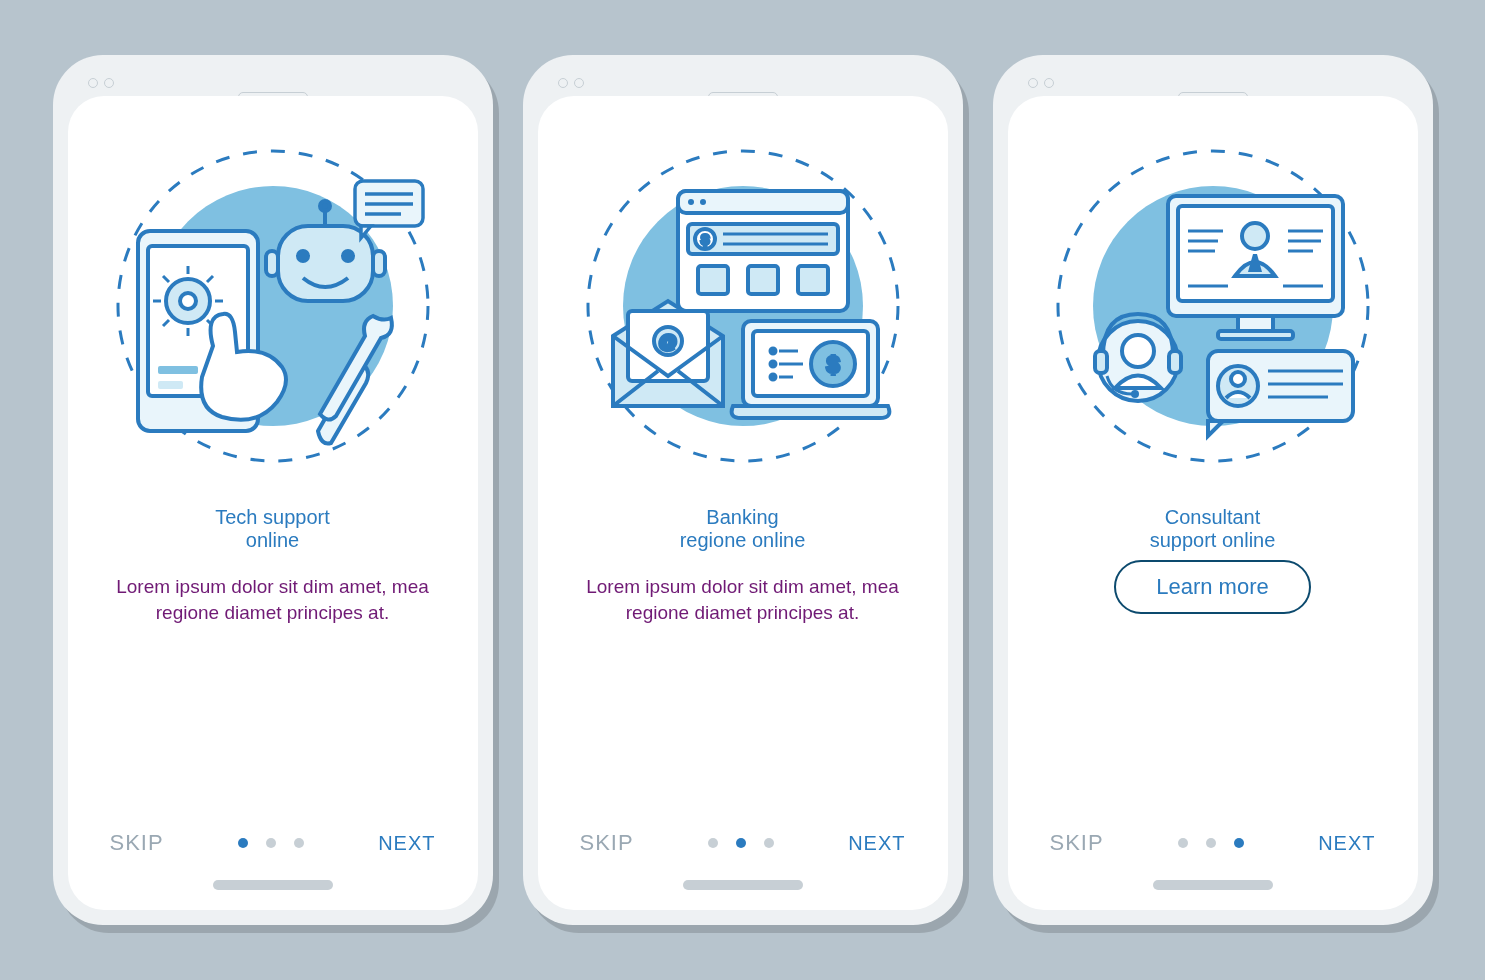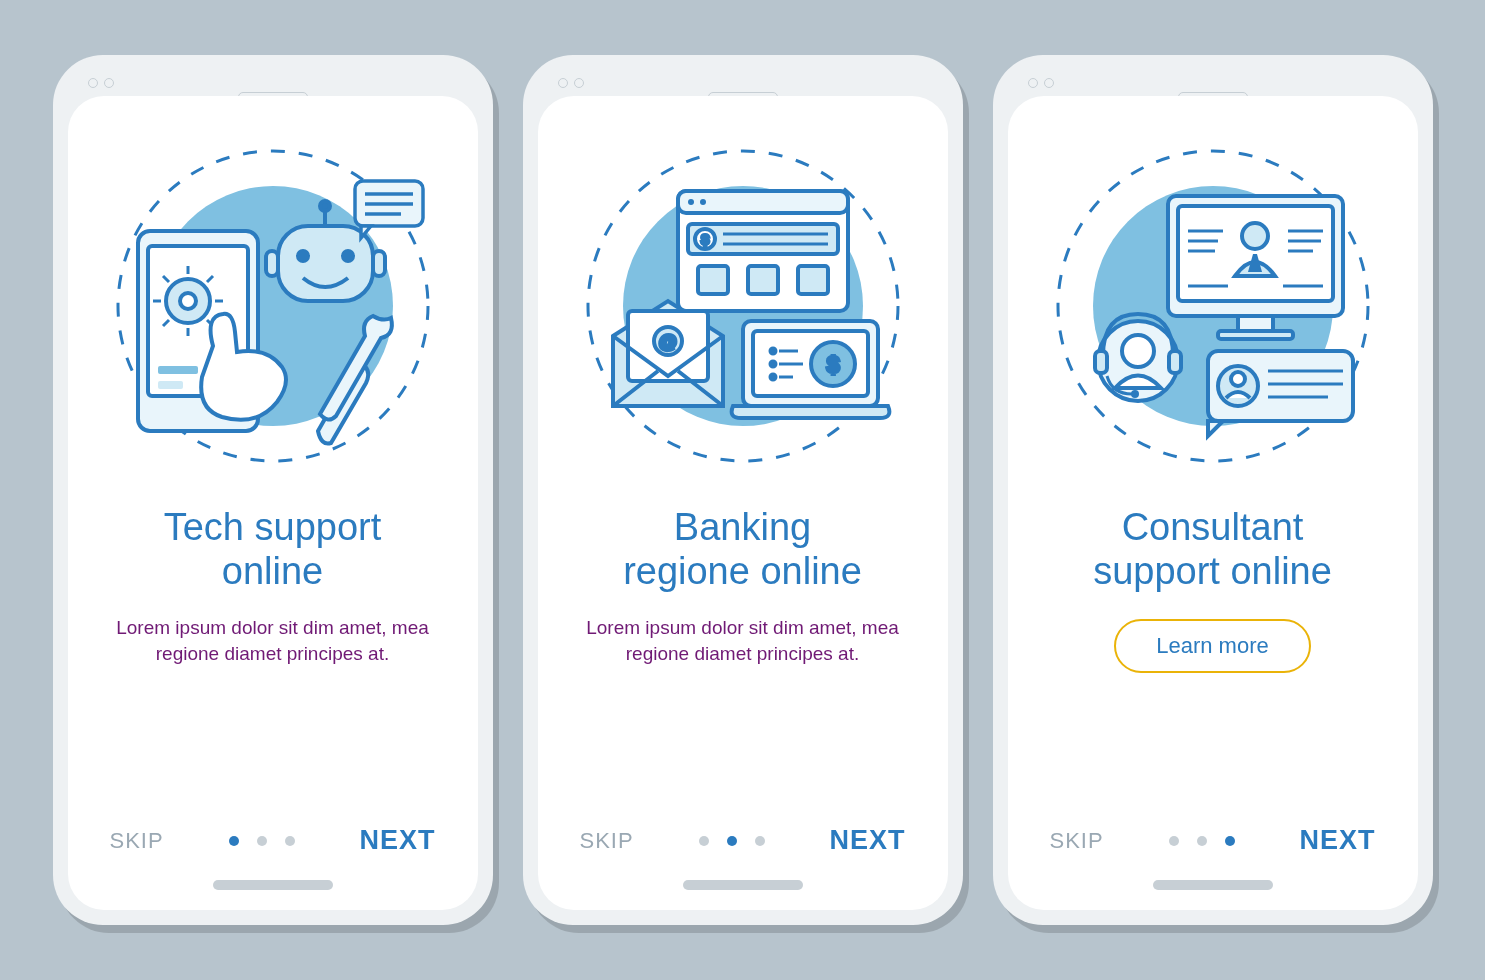--- a/index.html
+++ b/index.html
@@ -45,56 +45,56 @@
     padding:30px 30px 20px;
     position:relative;
     overflow:hidden;
   }
   .illus-wrap{
     width:340px; height:340px;
     display:flex; align-items:center; justify-content:center;
     margin-top:10px;
   }
   .title{
-    font-size:38px;
+    font-size:20px;
     color:#2b7bbf;
     text-align:center;
     margin-top:30px;
     line-height:1.15;
     font-weight:400;
     white-space:pre-line;
   }
   .body{
     font-size:19px;
     color:#701a75;
     text-align:center;
     margin-top:22px;
     line-height:1.35;
     max-width:330px;
   }
   .learn-btn{
-    margin-top:26px;
-    border:2px solid #eab308;
+    margin-top:8px;
+    border:2px solid #0c4a6e;
     color:#2b7bbf;
     background:transparent;
     padding:12px 40px;
     border-radius:30px;
     font-size:22px;
     cursor:pointer;
   }
   .nav-row{
     margin-top:auto;
     width:100%;
     display:flex;
     align-items:center;
     justify-content:space-between;
     padding:0 12px 10px;
   }
   .skip{color:#9aa8b3; font-size:22px; letter-spacing:1px; cursor:pointer;}
-  .next{color:#2b7bbf; font-size:27px; letter-spacing:1px; font-weight:700; cursor:pointer;}
+  .next{color:#2b7bbf; font-size:20px; letter-spacing:1px; font-weight:400; cursor:pointer;}
   .pager{display:flex; gap:18px;}
   .pdot{width:10px; height:10px; border-radius:50%; background:#c7cfd5;}
   .pdot.active{background:#2b7bbf;}
   .home-bar{
     width:120px; height:10px; background:#c7cfd5; border-radius:6px;
     margin:14px auto 0;
   }
 </style>
 </head>
 <body>

